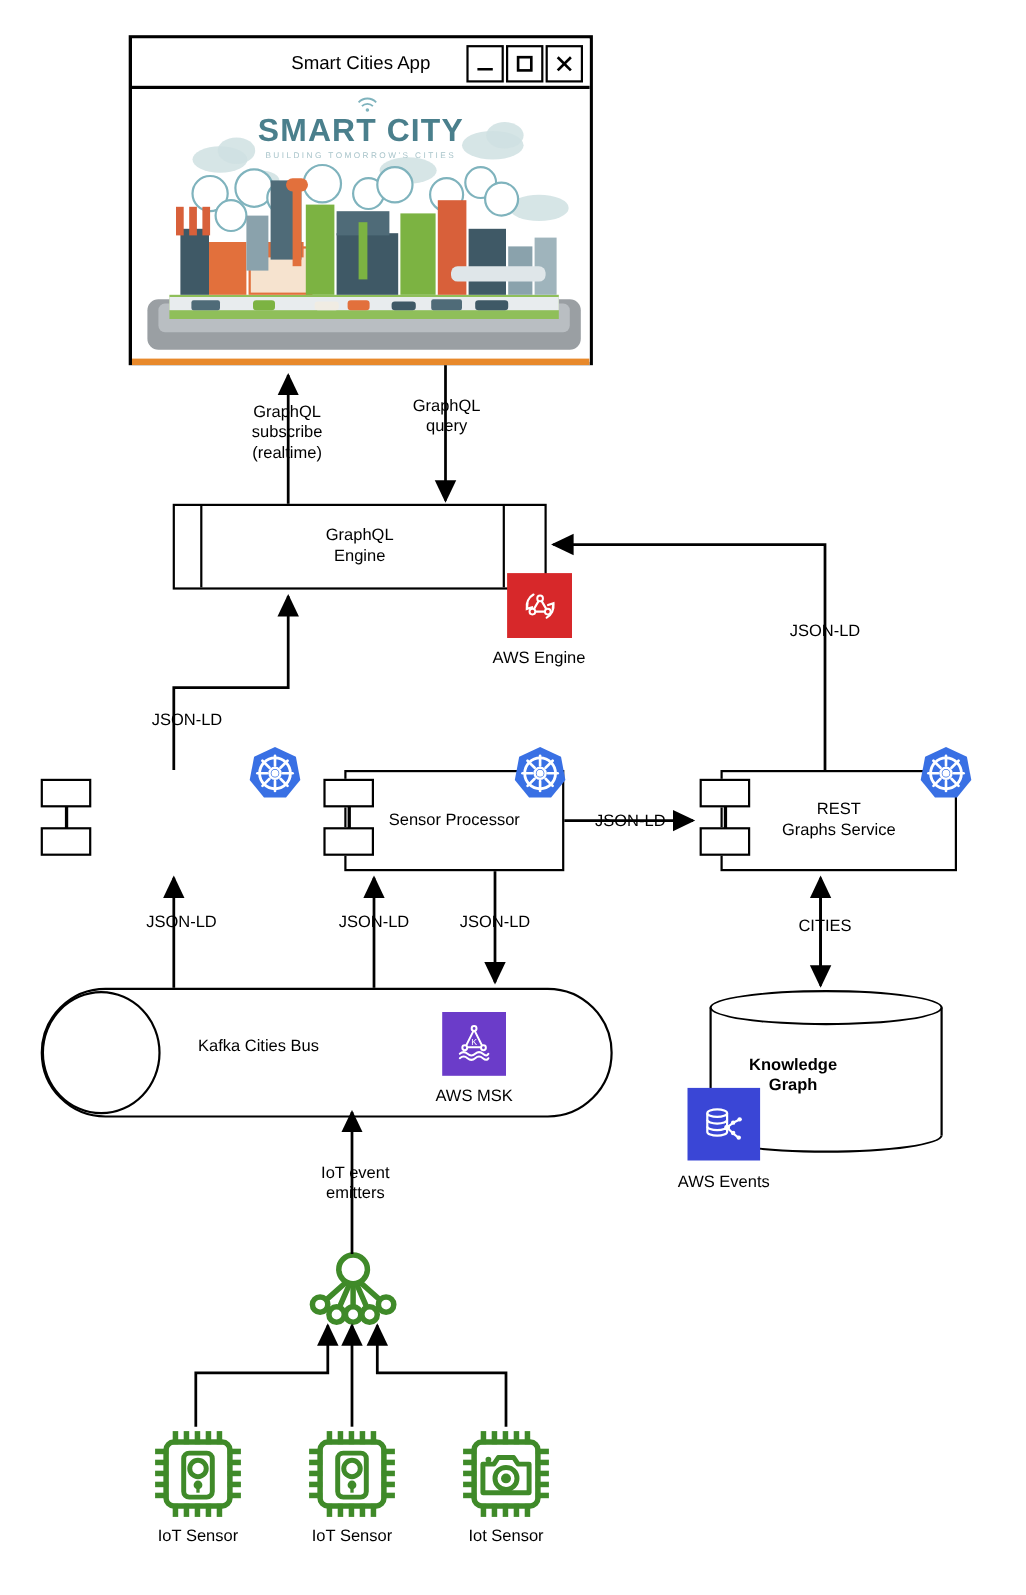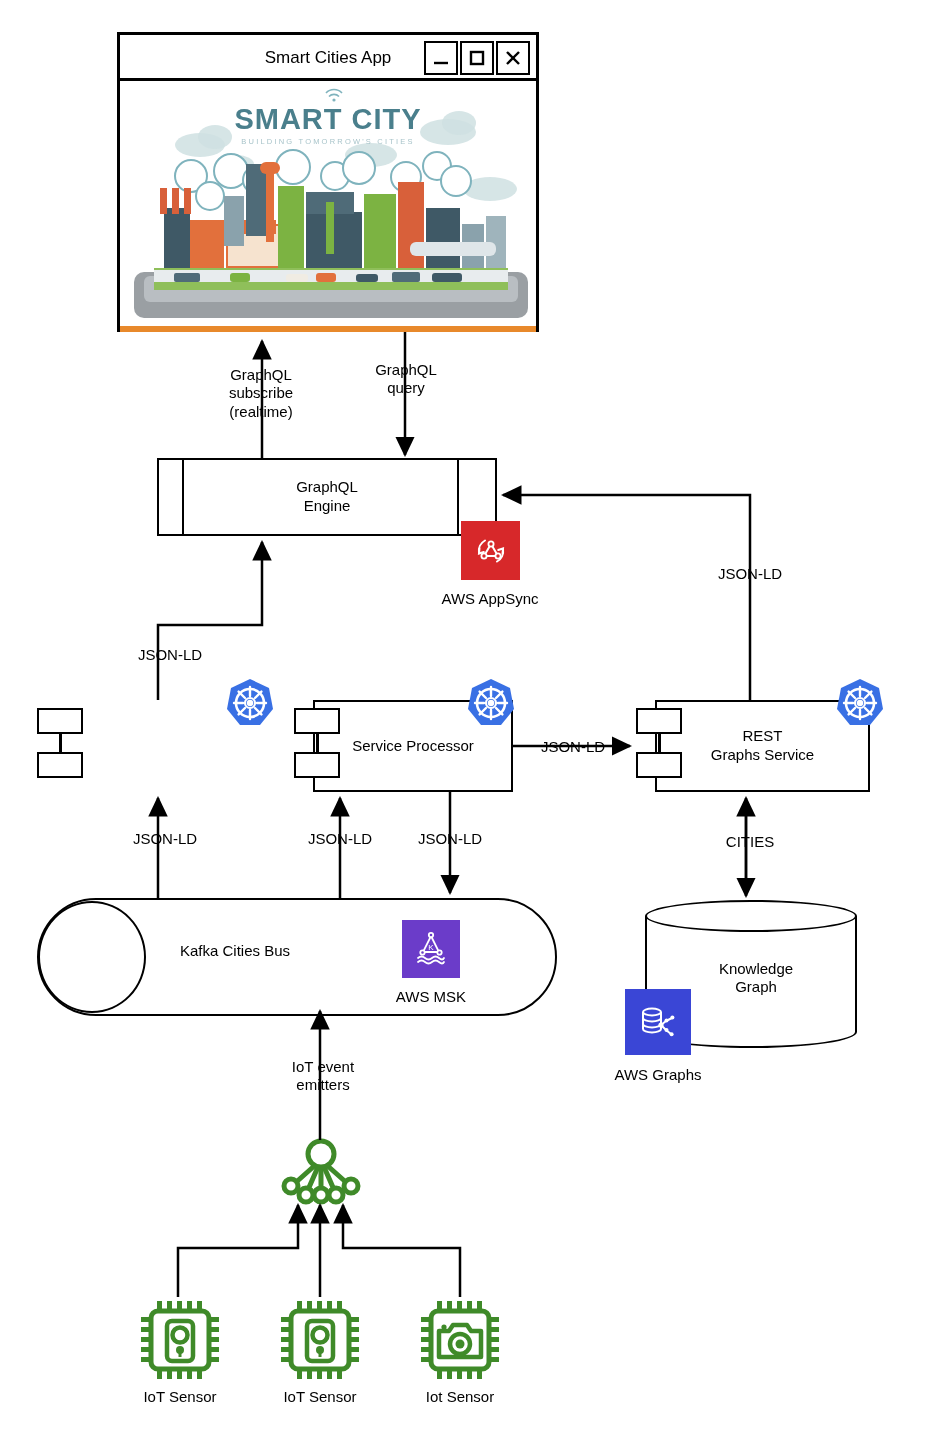--- a/index.html
+++ b/index.html
@@ -176,21 +176,21 @@
         <path d="M32 18 A12 12 0 0 1 26 30.5"></path>
         <path d="M8.5 17.5 L8 22.5 L12.8 21"></path>
         <path d="M31.5 22.5 L32 17.5 L27.2 19"></path>
         <path d="M20 13 L27 25 L13 25 Z"></path>
       </g>
       <circle cx="20" cy="13" r="2.6" fill="#D7282A" stroke="#fff" stroke-width="1.8"></circle>
       <circle cx="27" cy="25" r="2.6" fill="#D7282A" stroke="#fff" stroke-width="1.8"></circle>
       <circle cx="13" cy="25" r="2.6" fill="#D7282A" stroke="#fff" stroke-width="1.8"></circle>
     </svg>
   </div>
-  <div class="lbl" style="left:420px;top:590px;width:140px;">AWS AppSync</div>
+  <div class="lbl" style="left:420px;top:590px;width:140px;">AWS Engine</div>
 
   <div class="lbl" style="left:700px;top:565px;width:100px;">JSON-LD</div>
   <div class="lbl" style="left:120px;top:646px;width:100px;">JSON-LD</div>
 
   <div class="port" style="left:37px;top:708px;"></div>
   <div class="port" style="left:37px;top:752px;"></div>
   <div class="ln vl" style="left:59px;top:733px;height:20px;"></div>
   <div class="awsicon" style="left:221px;top:674px;">
     <svg width="54" height="54" viewBox="0 0 54 54">
       <polygon points="27,3 46,12 50,33 37,49 17,49 4,33 8,12" fill="#3970E4"></polygon>
@@ -206,21 +206,21 @@
           <line x1="38.4" y1="15.6" x2="32" y2="22"></line>
           <line x1="22" y1="32" x2="15.6" y2="38.4"></line>
         </g>
         <circle cx="27" cy="27" r="14" fill="none" stroke="#fff" stroke-width="2.6"></circle>
         <circle cx="27" cy="27" r="5" fill="none" stroke="#fff" stroke-width="2.2"></circle>
       </g>
     </svg>
   </div>
 
   <div class="cbox" id="events-processor" style="left:313px;top:700px;width:200px;height:92px;">
-    <div class="ctext">Service Processor</div>
+    <div class="ctext">Sensor Processor</div>
   </div>
   <div class="port" style="left:294px;top:708px;"></div>
   <div class="port" style="left:294px;top:752px;"></div>
   <div class="ln vl" style="left:316px;top:733px;height:20px;"></div>
   <div class="awsicon" style="left:462px;top:674px;">
     <svg width="54" height="54" viewBox="0 0 54 54">
       <polygon points="27,3 46,12 50,33 37,49 17,49 4,33 8,12" fill="#3970E4"></polygon>
       <g fill="#fff">
         <circle cx="27" cy="27" r="3.2"></circle>
         <g stroke="#fff" stroke-width="2.4" stroke-linecap="round">
@@ -291,42 +291,42 @@
       <text x="21" y="22" font-family="Liberation Sans, sans-serif" font-size="8" fill="#fff" text-anchor="middle">K</text>
     </svg>
   </div>
   <div class="lbl" style="left:361px;top:988px;width:140px;">AWS MSK</div>
 
   <div id="kg-cyl">
     <div class="body"></div>
     <div class="bot"></div>
     <div class="top"></div>
   </div>
-  <div class="lbl" style="left:681px;top:960px;width:150px;">Knowledge
+  <div class="lbl" style="left:646px;top:960px;width:150px;font-weight:bold;">Knowledge
 Graph</div>
 
   <div class="awsicon" style="left:625px;top:989px;width:66px;height:66px;background:#3A46D6;">
     <svg width="46" height="46" viewBox="0 0 46 46">
       <g stroke="#fff" stroke-width="2" fill="none">
         <ellipse cx="17" cy="13" rx="9" ry="3.4"></ellipse>
         <path d="M8 13 v17 a9 3.4 0 0 0 18 0 v-17"></path>
         <path d="M8 19 a9 3.4 0 0 0 18 0"></path>
         <path d="M8 25 a9 3.4 0 0 0 18 0"></path>
         <path d="M26 26 L31 22 M26 26 L31 31 M31 31 L36 35 M31 22 L37 19"></path>
       </g>
       <g fill="#fff">
         <circle cx="26" cy="26" r="2.6"></circle>
           <circle cx="31.5" cy="21.6" r="2"></circle>
         <circle cx="31.5" cy="31" r="2"></circle>
           <circle cx="36.6" cy="35.2" r="2"></circle>
         <circle cx="37.4" cy="18.6" r="2"></circle>
       </g>
     </svg>
   </div>
-  <div class="lbl" style="left:588px;top:1066px;width:140px;">AWS Graphs</div>
+  <div class="lbl" style="left:588px;top:1066px;width:140px;">AWS Events</div>
 
   <div class="lbl" style="left:258px;top:1058px;width:130px;">IoT event
 emitters</div>
 
   <div class="abs" style="left:272px;top:1134px;">
     <svg width="98" height="72" viewBox="0 0 98 72">
       <g stroke="#3F8A29" stroke-width="5" fill="none" stroke-linecap="round">
         <line x1="49" y1="26" x2="22" y2="50"></line>
         <line x1="49" y1="26" x2="35" y2="58"></line>
         <line x1="49" y1="26" x2="49" y2="58"></line>

